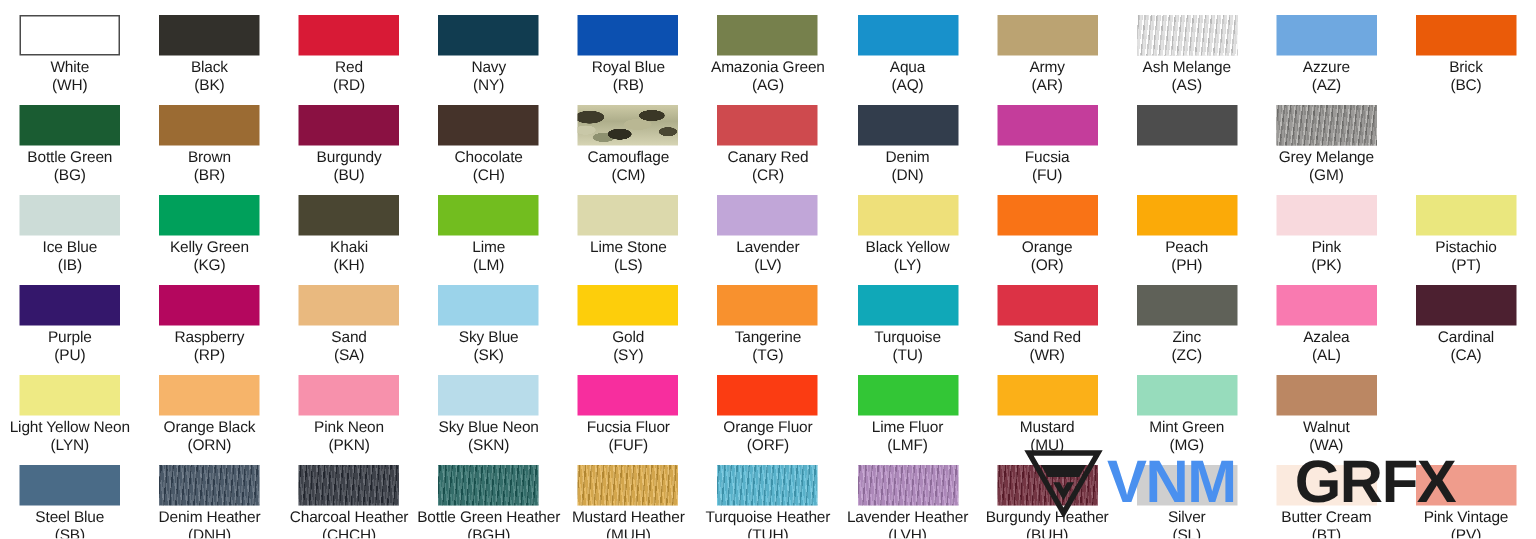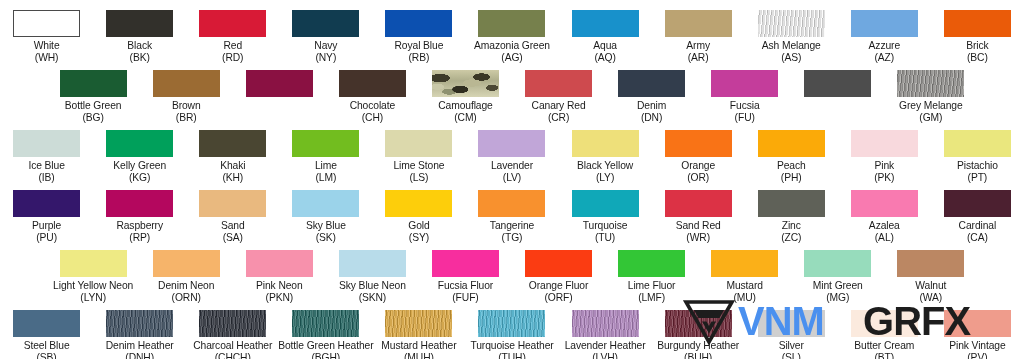--- a/index.html
+++ b/index.html
@@ -19,21 +19,20 @@
   }
   .grid {
     position: relative;
     width: 1024px;
     padding: 8px 0 0 0;
   }
   .row {
     display: flex;
     width: 1024px;
     height: 60px;
-    justify-content: center;
   }
   .cell {
     width: 93.09px;
     display: flex;
     flex-direction: column;
     align-items: center;
     position: relative;
   }
   .swatch {
     width: 67px;
@@ -200,20 +199,24 @@
         </div>
         <div class="cell">
           <div class="swatch" style="background: rgb(155, 107, 51);"></div>
           <div class="labels">
             <span class="lname">Brown</span>
             <span class="lcode">(BR)</span>
           </div>
         </div>
         <div class="cell">
           <div class="swatch" style="background: rgb(138, 17, 66);"></div>
+          <div class="labels">
+            <span class="lname">Burgundy</span>
+            <span class="lcode">(BU)</span>
+          </div>
         </div>
         <div class="cell">
           <div class="swatch" style="background: rgb(69, 51, 42);"></div>
           <div class="labels">
             <span class="lname">Chocolate</span>
             <span class="lcode">(CH)</span>
           </div>
         </div>
         <div class="cell">
           <div class="swatch tex-camo"></div>
@@ -416,21 +419,21 @@
         <div class="cell">
           <div class="swatch" style="background: rgb(238, 234, 132);"></div>
           <div class="labels">
             <span class="lname">Light Yellow Neon</span>
             <span class="lcode">(LYN)</span>
           </div>
         </div>
         <div class="cell">
           <div class="swatch" style="background: rgb(246, 180, 106);"></div>
           <div class="labels">
-            <span class="lname">Denim Neon</span>
+            <span class="lname">Orange Black</span>
             <span class="lcode">(ORN)</span>
           </div>
         </div>
         <div class="cell">
           <div class="swatch" style="background: rgb(247, 145, 172);"></div>
           <div class="labels">
             <span class="lname">Pink Neon</span>
             <span class="lcode">(PKN)</span>
           </div>
         </div>

